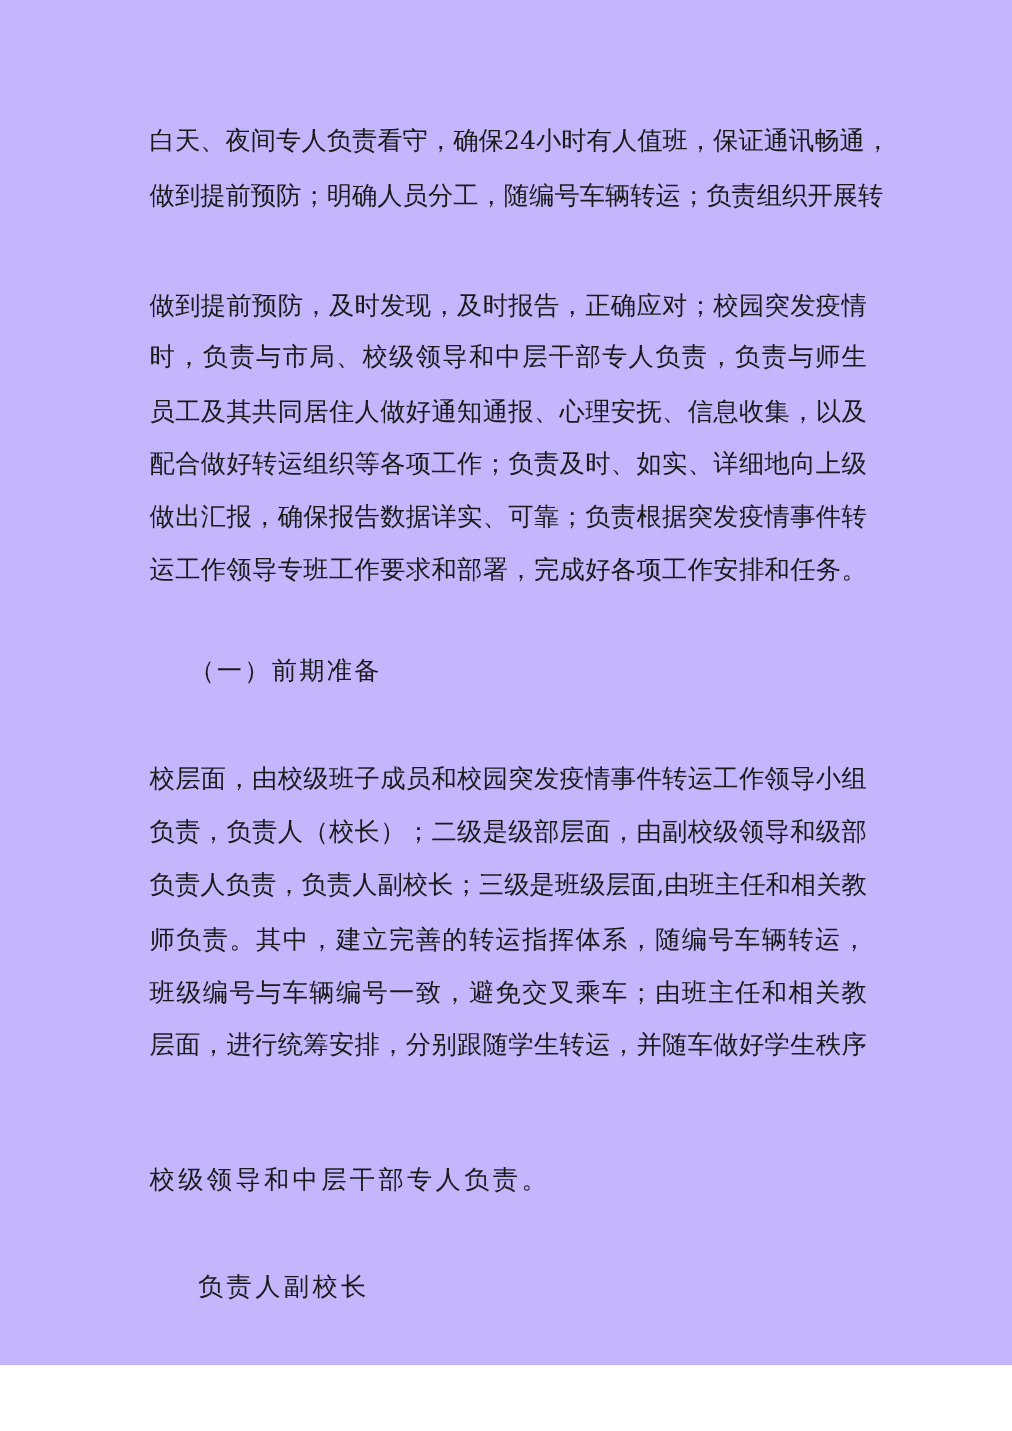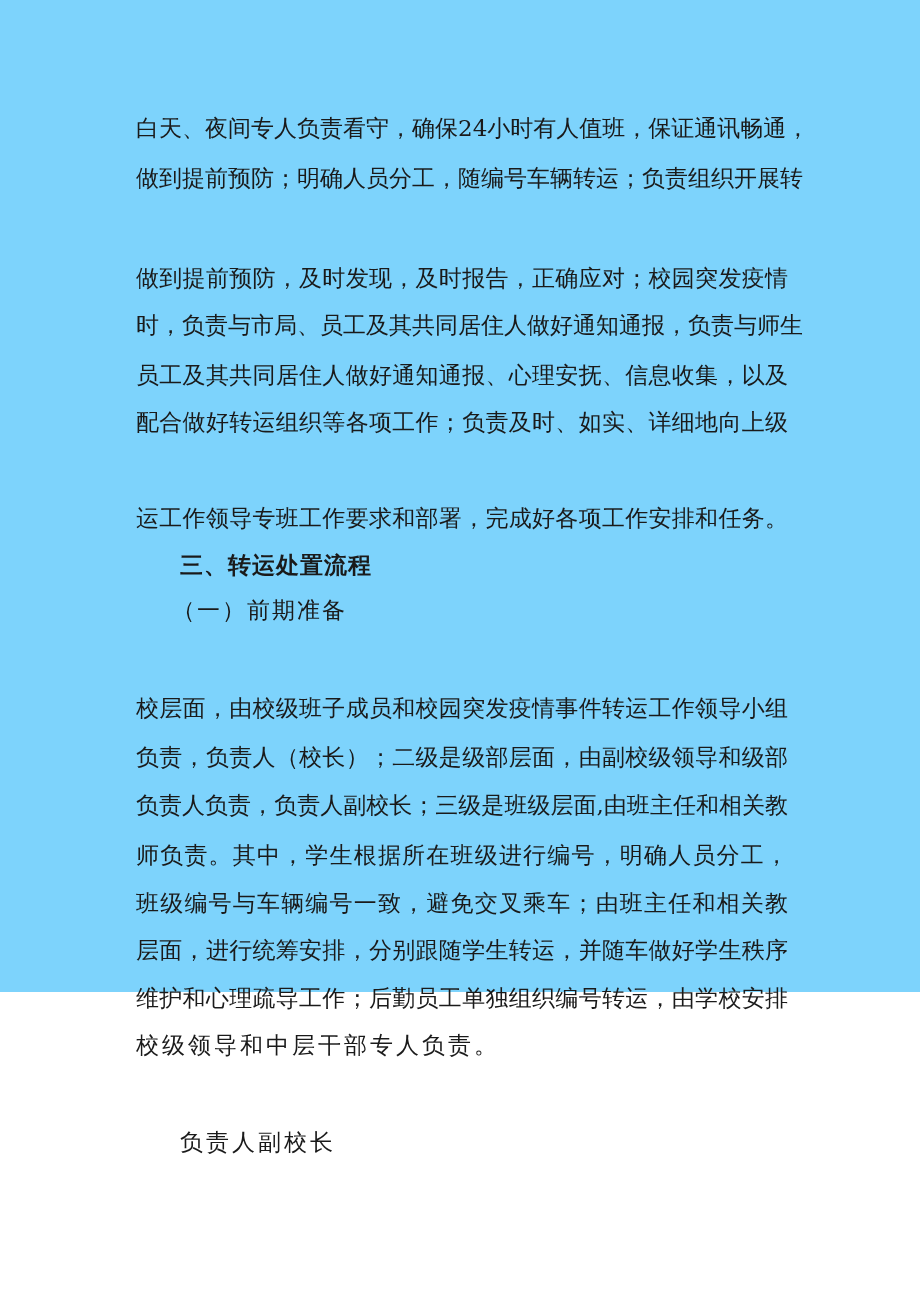--- a/index.html
+++ b/index.html
@@ -1,17 +1,17 @@
 <!DOCTYPE html>
 <html><head>
 <meta charset="utf-8">
 <style>
   html, body { margin: 0; padding: 0; background: #ffffff; }
   body { width: 920px; height: 1301px; position: relative; overflow: hidden; }
-  .page { position: absolute; left: 0; top: 0; width: 920px; height: 992px; background: #7dd3fc; }
+  .page { position: absolute; left: 0; top: 0; width: 920px; height: 1241px; background: #c4b5fd; }
   .line {
     position: absolute;
     left: 136px;
     width: 652px;
     height: 34px;
     line-height: 34px;
     font-family: "DejaVu Serif", "Liberation Serif", serif;
     font-size: 23px;
     color: #1a1a1a;
     white-space: nowrap;
@@ -23,43 +23,42 @@
   .indent { left: 180px; width: 608px; }
   .heading {
     font-family: "DejaVu Sans", "Liberation Sans", sans-serif;
     font-weight: bold;
     font-size: 23px;
     left: 180px;
     text-align-last: left;
     letter-spacing: 1px;
   }
   .sub { left: 172px; text-align-last: left; letter-spacing: 2px; }
-  .short { text-align-last: left; letter-spacing: 3px; }
+  .short { text-align-last: left; letter-spacing: 3px; margin-top: 28px; }
 </style>
 </head>
 <body>
 
 <div class="page">
 
   <div class="line" style="top:111px">白天、夜间专人负责看守，确保24小时有人值班，保证通讯畅通，</div>
   <div class="line" style="top:161px">做到提前预防；明确人员分工，随编号车辆转运；负责组织开展转</div>
   <div class="line" style="top:261px">做到提前预防，及时发现，及时报告，正确应对；校园突发疫情</div>
-  <div class="line" style="top:308px">时，负责与市局、员工及其共同居住人做好通知通报，负责与师生</div>
+  <div class="line" style="top:308px">时，负责与市局、校级领导和中层干部专人负责，负责与师生</div>
   <div class="line" style="top:358px">员工及其共同居住人做好通知通报、心理安抚、信息收集，以及</div>
   <div class="line" style="top:405px">配合做好转运组织等各项工作；负责及时、如实、详细地向上级</div>
+  <div class="line" style="top:453px">做出汇报，确保报告数据详实、可靠；负责根据突发疫情事件转</div>
   <div class="line" style="top:501px">运工作领导专班工作要求和部署，完成好各项工作安排和任务。</div>
 
-  <div class="line heading" style="top:548px">三、转运处置流程</div>
 
   <div class="line sub" style="top:593px">（一）前期准备</div>
 
   <div class="line" style="top:691px">校层面，由校级班子成员和校园突发疫情事件转运工作领导小组</div>
   <div class="line" style="top:740px">负责，负责人（校长）；二级是级部层面，由副校级领导和级部</div>
   <div class="line" style="top:788px">负责人负责，负责人副校长；三级是班级层面,由班主任和相关教</div>
-  <div class="line" style="top:838px">师负责。其中，学生根据所在班级进行编号，明确人员分工，</div>
+  <div class="line" style="top:838px">师负责。其中，建立完善的转运指挥体系，随编号车辆转运，</div>
   <div class="line" style="top:886px">班级编号与车辆编号一致，避免交叉乘车；由班主任和相关教</div>
   <div class="line" style="top:933px">层面，进行统筹安排，分别跟随学生转运，并随车做好学生秩序</div>
-  <div class="line" style="top:981px">维护和心理疏导工作；后勤员工单独组织编号转运，由学校安排</div>
   <div class="line last short" style="top:1028px">校级领导和中层干部专人负责。</div>
 
   <div class="line indent last short" style="top:1125px">负责人副校长</div>
 
 </div>
 
 </body></html>

